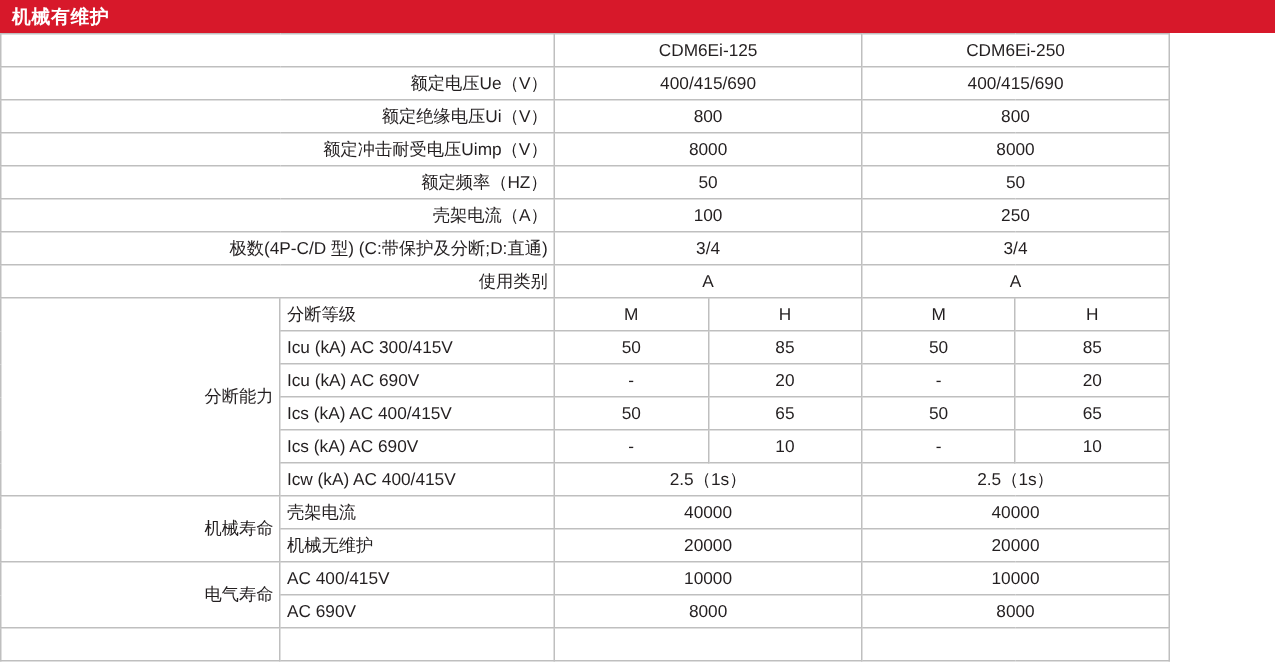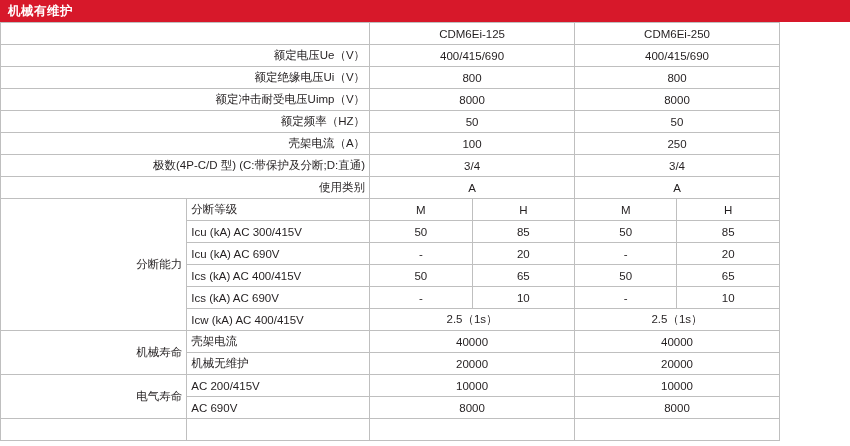--- a/index.html
+++ b/index.html
@@ -180,21 +180,21 @@
         <td class="center" colspan="2">40000</td>
       </tr>
       <tr>
         <td class="sublabel">机械无维护</td>
         <td class="center" colspan="2">20000</td>
         <td class="center" colspan="2">20000</td>
       </tr>
 
       <tr>
         <td class="group" rowspan="2">电气寿命</td>
-        <td class="sublabel">AC 200/415V</td>
+        <td class="sublabel">AC 400/415V</td>
         <td class="center" colspan="2">10000</td>
         <td class="center" colspan="2">10000</td>
       </tr>
       <tr>
         <td class="sublabel">AC 690V</td>
         <td class="center" colspan="2">8000</td>
         <td class="center" colspan="2">8000</td>
       </tr>
 
       <tr>

